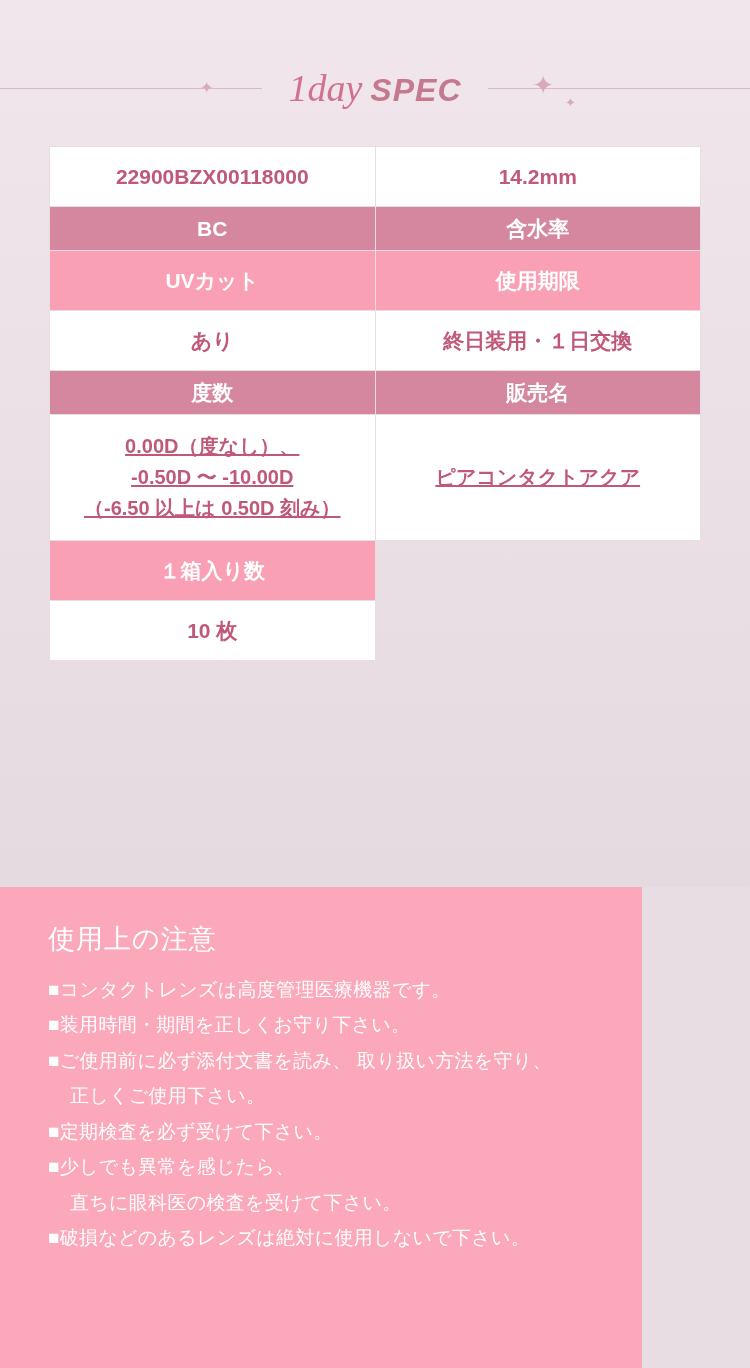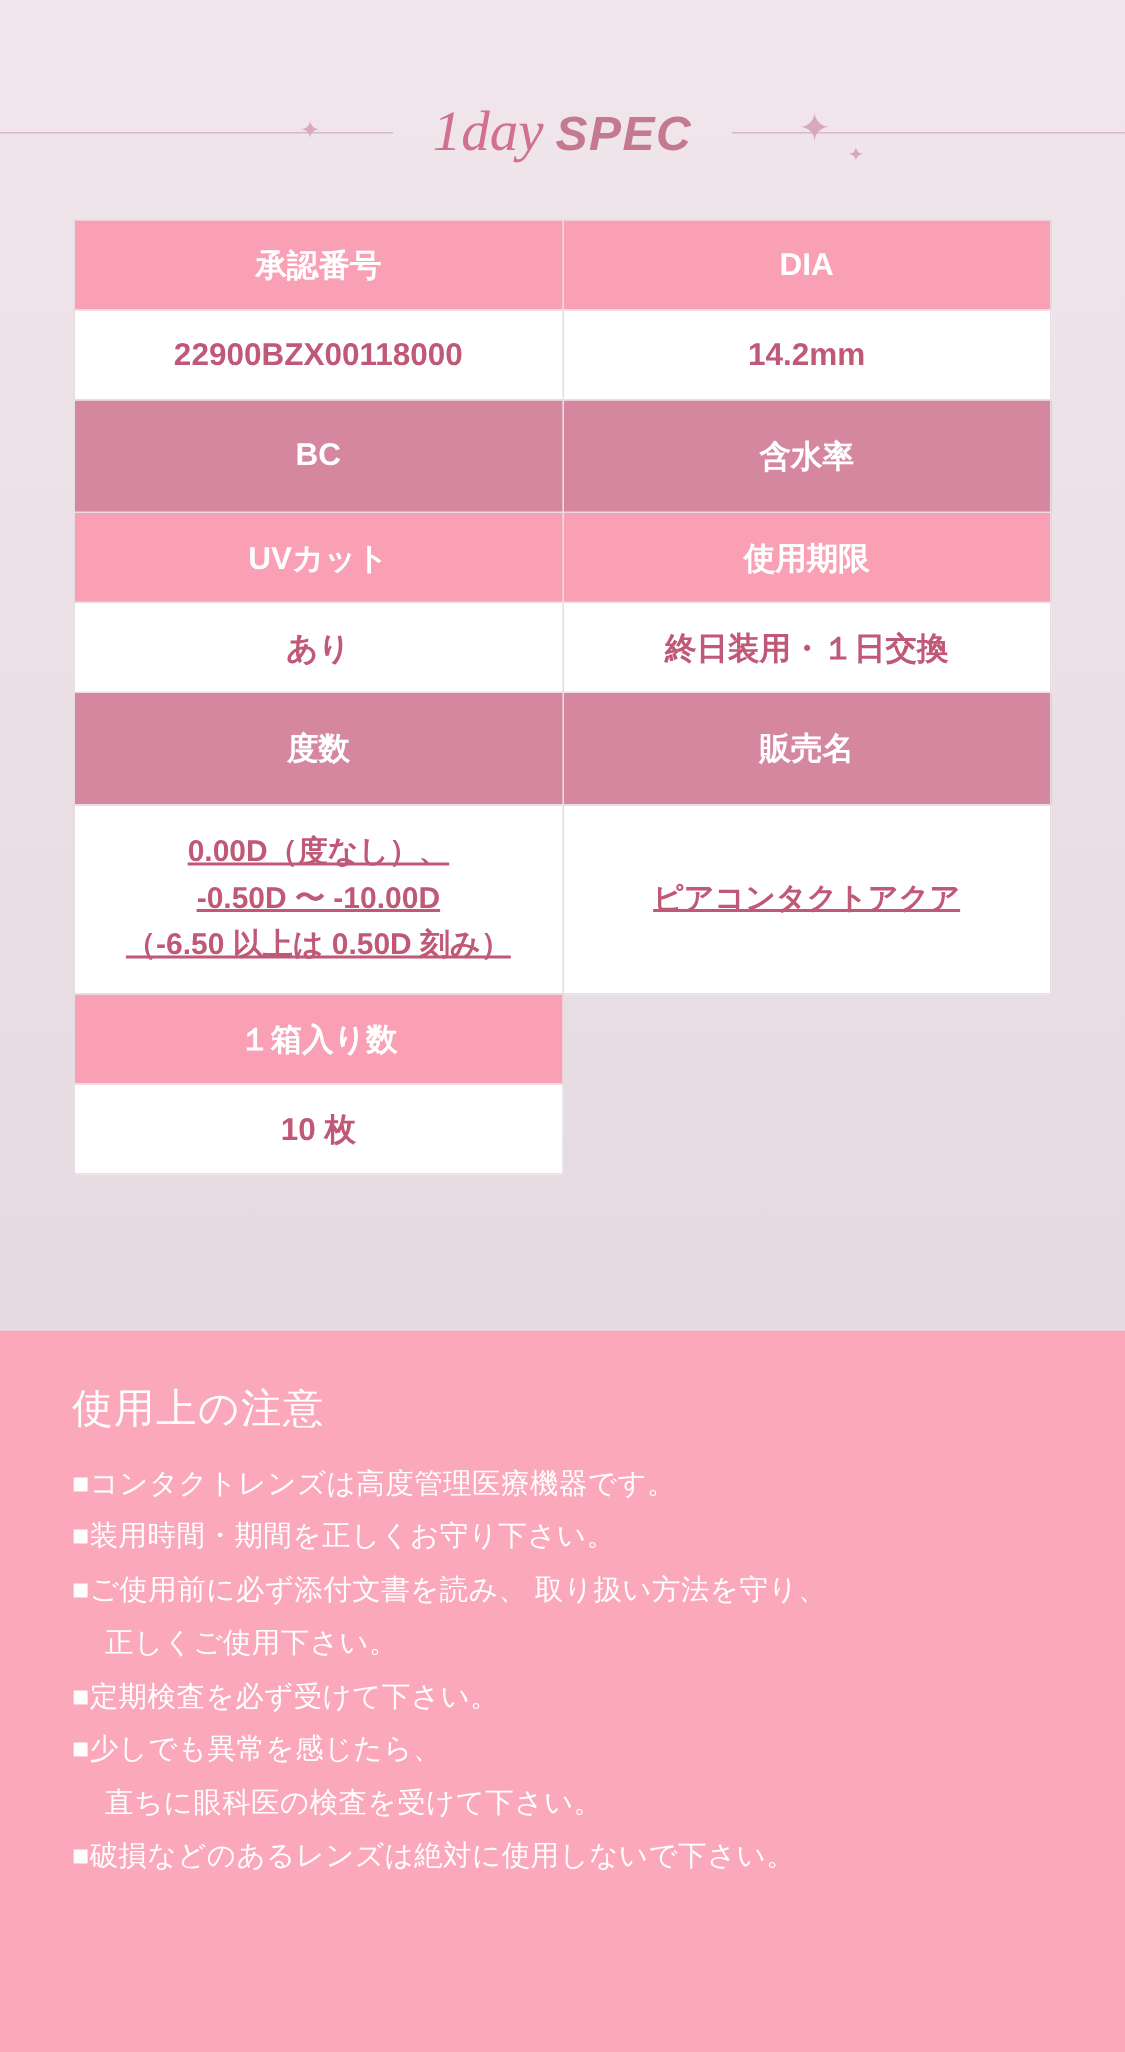--- a/index.html
+++ b/index.html
@@ -88,21 +88,21 @@
     background: #f9a0b5;
     color: #ffffff;
     font-weight: bold;
     height: 60px;
     font-size: 22px;
   }
   .hdr-rose {
     background: #d4879e;
     color: #ffffff;
     font-weight: bold;
-    height: 75px;
+    height: 44px;
     font-size: 22px;
   }
   .val {
     background: #ffffff;
     color: #c05878;
     height: 60px;
     font-size: 21px;
     font-weight: bold;
   }
   .val.tall {
@@ -115,26 +115,25 @@
     background: transparent;
     border: none;
   }
   .hdr-pink.empty-cell, .hdr-rose.empty-cell {
     background: transparent;
     border: none;
   }
 
   
   .caution {
-    width: 750px;
+    width: 642px;
     height: 481px;
     background: #fba8ba;
     padding: 34px 48px 0 48px;
     color: #ffffff;
-    font-family: Liberation Serif, serif;
   }
   .caution h2 {
     font-size: 27px;
     font-weight: normal;
     margin-bottom: 18px;
     letter-spacing: 1px;
   }
   .caution ul { list-style: none; }
   .caution li {
     font-size: 19px;
@@ -158,24 +157,20 @@
     <span class="sparkle s2">✦</span>
     <span class="sparkle s3">✦</span>
     <div class="title-text">
       <span class="title-1day">1day</span>
       <span class="title-spec">SPEC</span>
     </div>
   </div>
 
   <table class="spec-table">
     <tbody>
-      <tr>
-        <td class="hdr-pink">承認番号</td>
-        <td class="hdr-pink">DIA</td>
-      </tr>
       <tr>
         <td class="val">22900BZX00118000</td>
         <td class="val">14.2mm</td>
       </tr>
       <tr>
         <td class="hdr-rose">BC</td>
         <td class="hdr-rose">含水率</td>
       </tr>
       <tr>
         <td class="hdr-pink">UVカット</td>

